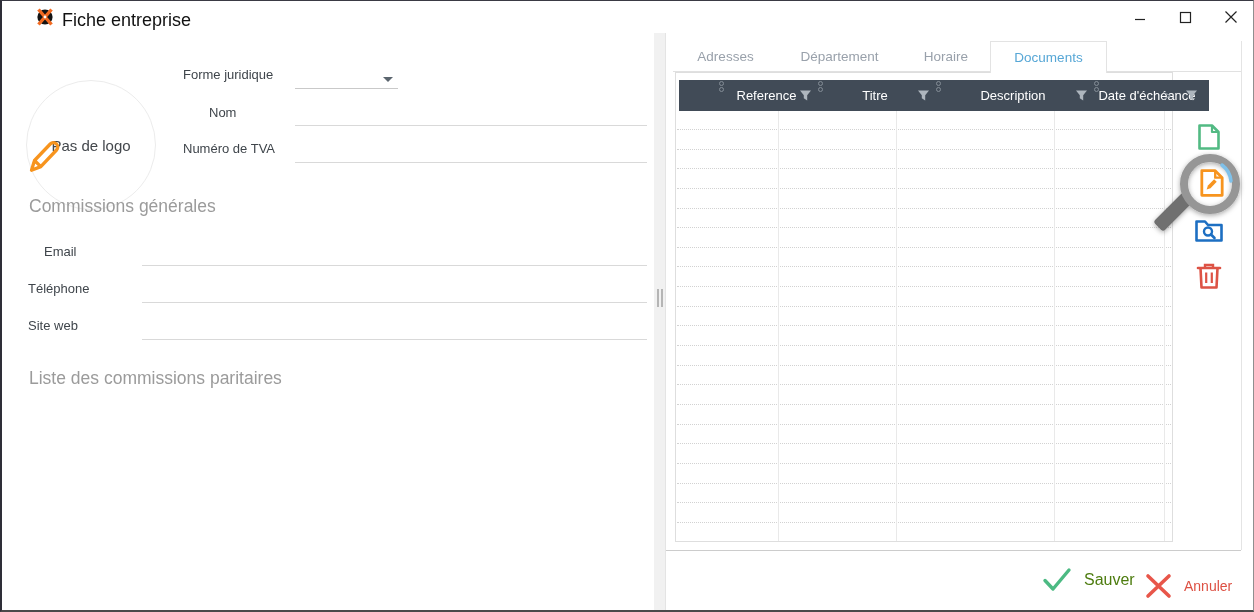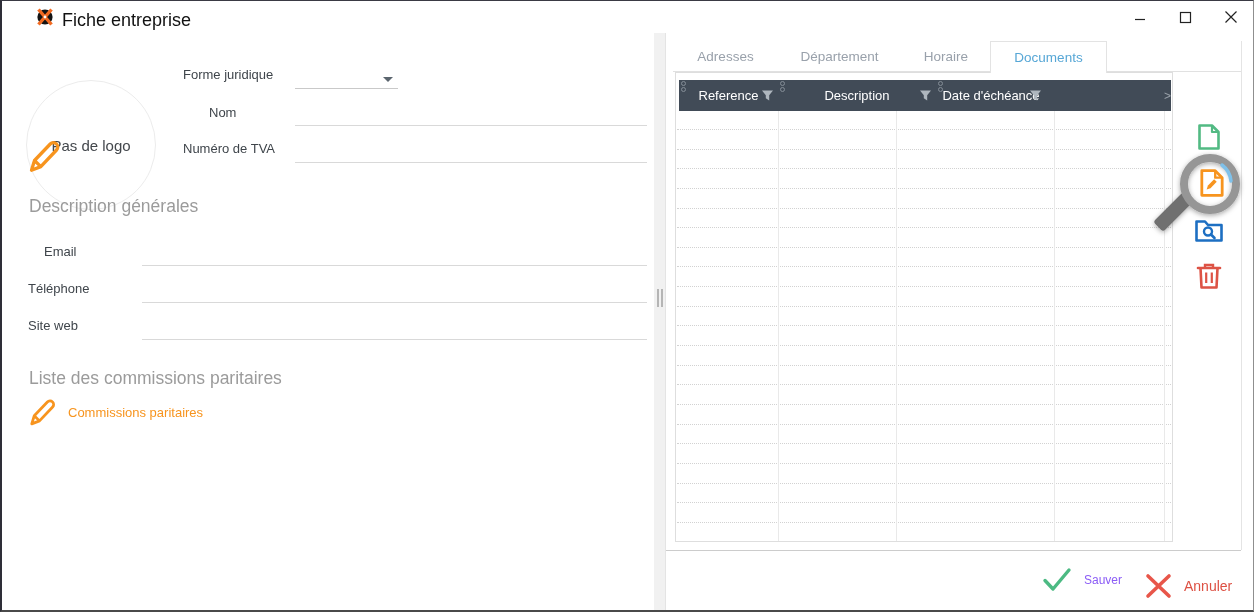--- a/index.html
+++ b/index.html
@@ -29,33 +29,33 @@
   .splitter{left:652px;top:32px;width:11px;height:580px;background:#f1f1f1;}
   .grip-bar{width:2px;height:18px;background:#b5b5b5;position:absolute;top:256px;}
   
   .rp-border-left{left:663px;top:32px;width:1px;height:580px;background:#e4e4e4;}
   .rp-border-right{left:1239px;top:40px;width:1px;height:509px;background:#e4e4e4;}
   .tabline{top:70px;height:1px;background:#e1e1e1;}
   .tab{top:40px;height:30px;display:flex;align-items:center;justify-content:center;
     font-size:13.5px;color:#99a1ab;cursor:pointer;}
   .tab.active{background:#fff;border:1px solid #e3e3e3;border-bottom:none;height:31px;color:#57a7d6;z-index:3;}
   .grid-box{left:673px;top:71px;width:498px;height:470px;border:1px solid #dedede;background:#fff;box-sizing:border-box;}
-  .grid-header{position:absolute;left:3px;top:7px;width:492px;height:31px;background:#414b57;display:flex;}
+  .grid-header{position:absolute;left:3px;top:7px;width:492px;height:31px;background:#414b57;display:flex;padding-left:38px;}
   .gh-cell{position:relative;height:31px;display:flex;align-items:center;justify-content:center;
     color:#fff;font-size:13px;cursor:pointer;box-sizing:border-box;}
   .gh-funnel{position:absolute;right:4px;top:9px;}
   .gh-anchor{position:absolute;left:2px;top:1px;}
   .gh-anchor i{display:block;width:3px;height:3px;border:1px solid #848d96;border-radius:50%;margin-bottom:1px;}
   .gh-overflow{position:absolute;width:7px;height:31px;color:#9aa2aa;font-size:12px;display:flex;align-items:center;justify-content:center;}
   .grid-rows{position:absolute;left:1px;top:38px;width:494px;height:429px;overflow:hidden;background:#fff;}
   .grid-row{height:18px;border-bottom:1px dotted #d2d2d2;box-sizing:content-box;margin-bottom:0.65px;}
   .col-line{position:absolute;top:38px;width:1px;height:430px;background:#e9e9e9;}
   .footer-divider{left:664px;top:549px;width:575px;height:1px;background:#cccccc;}
   .footer-btn{display:flex;align-items:center;gap:12px;cursor:pointer;}
-  .footer-label-save{font-size:12px;color:#8b5cf6;}
+  .footer-label-save{font-size:16px;color:#4d7c0f;}
   .footer-label-cancel{font-size:14px;color:#dd5043;}
   .toolbar-icon{position:absolute;cursor:pointer;}
 </style>
 </head>
 <body>
 
 <div class="abs titlebar">
   <svg class="abs" style="left:34px;top:7px;" width="18" height="18" viewBox="0 0 18 18">
     <circle cx="9" cy="9" r="7.6" fill="#141414"></circle>
     <path d="M2.5 1.5 L15.5 16.5 M15.5 1.5 L2.5 16.5" stroke="#f26a21" stroke-width="3.4"></path>
@@ -93,39 +93,33 @@
     <span class="abs" style="left:0;top:0;font-size:13px;color:#333;"></span>
     <div class="caret abs" style="left:88px;top:6px;"></div>
   </div>
 
   <span class="abs field-label" style="left:181px;top:72px;margin-left:26px;">Nom</span>
   <input class="txt-input" style="left: 293px; top: 74px; width: 352px; border-bottom: 1px solid rgb(217, 217, 217);" value="">
 
   <span class="abs field-label" style="left:181px;top:108px;">Numéro de TVA</span>
   <input class="txt-input" style="left: 293px; top: 111px; width: 352px; border-bottom: 1px solid rgb(217, 217, 217);" value="">
 
-  <span class="abs section-title" style="left:27px;top:163px;">Description générales</span>
+  <span class="abs section-title" style="left:27px;top:163px;">Commissions générales</span>
 
   <span class="abs field-label" style="left:26px;top:211px;margin-left:16px;">Email</span>
   <input class="txt-input" style="left: 140px; top: 214px; width: 505px; border-bottom: 1px solid rgb(217, 217, 217);" value="">
 
   <span class="abs field-label" style="left:26px;top:248px;">Téléphone</span>
   <input class="txt-input" style="left: 140px; top: 251px; width: 505px; border-bottom: 1px solid rgb(217, 217, 217);" value="">
 
   <span class="abs field-label" style="left:26px;top:285px;">Site web</span>
   <input class="txt-input" style="left: 140px; top: 288px; width: 505px; border-bottom: 1px solid rgb(217, 217, 217);" value="">
 
   <span class="abs section-title" style="left:27px;top:335px;">Liste des commissions paritaires</span>
 
-  <div class="abs" style="left:26px;top:363px;display:flex;align-items:center;gap:10px;">
-    <svg width="30" height="32" viewBox="0 0 24 25">
-      <path d="M3 22 L5 15.5 L15.5 4.5 a2.9 2.9 0 0 1 4.2 4 L9.2 19.6 Z M5 15.5 L9.2 19.6" fill="none" stroke="#f7941e" stroke-width="2.2" stroke-linejoin="round" stroke-linecap="round"></path>
-    </svg>
-    <span class="orange-link">Commissions paritaires</span>
-  </div>
 </div>
 
 <div class="abs splitter">
   <div class="grip-bar" style="left:3px;"></div>
   <div class="grip-bar" style="left:6.5px;"></div>
 </div>
 <div class="abs rp-border-left"></div>
 <div class="abs rp-border-right"></div>
 
 <div class="abs tabline" style="left:671px;width:568px;"></div>
@@ -145,20 +139,30 @@
   </div>
 
 <div class="abs grid-box">
   <div class="grid-header" id="grid-header">
       <div class="gh-cell" style="width: 99px;">
         <span class="gh-anchor">
           <i></i>
           <i></i>
         </span>
         <span>Reference</span>
+        <svg class="gh-funnel" width="13" height="13" viewBox="0 0 13 13">
+          <path d="M1 1.5 H12 L8.2 6.2 V11.5 L4.8 9.3 V6.2 Z" fill="#aeb6be"></path>
+        </svg>
+      </div>
+      <div class="gh-cell" style="width: 118px;">
+        <span class="gh-anchor">
+          <i></i>
+          <i></i>
+        </span>
+        <span>Titre</span>
         <svg class="gh-funnel" width="13" height="13" viewBox="0 0 13 13">
           <path d="M1 1.5 H12 L8.2 6.2 V11.5 L4.8 9.3 V6.2 Z" fill="#aeb6be"></path>
         </svg>
       </div>
       <div class="gh-cell" style="width: 158px;">
         <span class="gh-anchor">
           <i></i>
           <i></i>
         </span>
         <span>Description</span>

